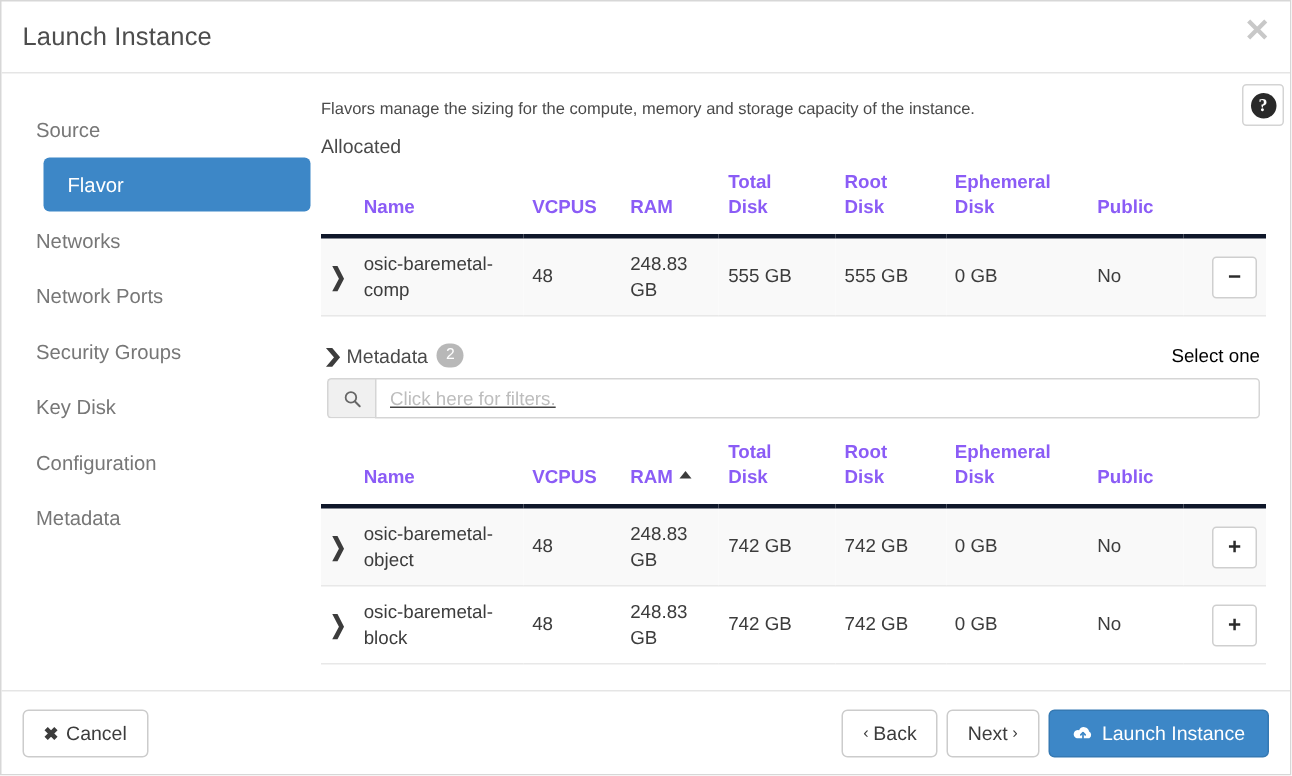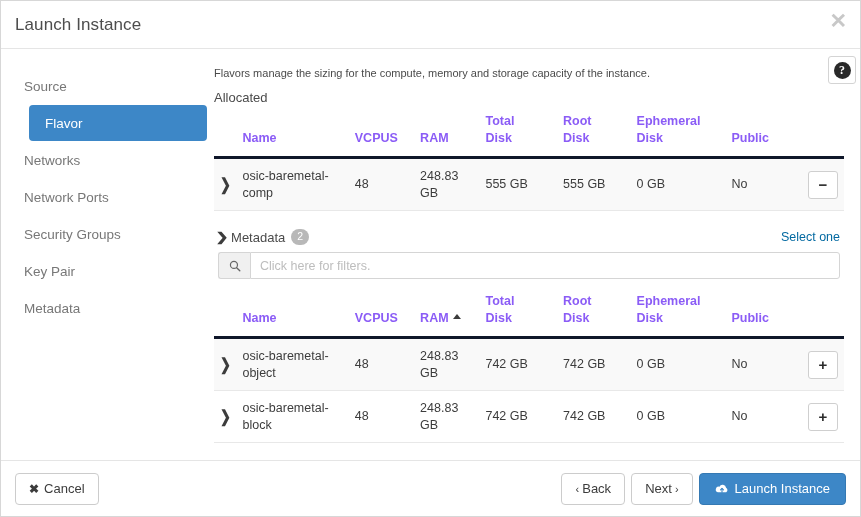--- a/index.html
+++ b/index.html
@@ -225,21 +225,21 @@
     color: #fff;
     border-radius: 9px;
     font-size: 10.5px;
     padding: 1px 6px 2px 6px;
     margin-left: 6px;
     line-height: 1.25;
   }
   .select-one {
     margin-left: auto;
     font-size: 12.5px;
-    color: #0369a1;
+    color: #000000;
     padding-right: 4px;
   }
   
   .filter-group {
     display: flex;
     height: 27px;
     margin: 0 4px 10px 4px;
   }
   .filter-icon {
     width: 31px;
@@ -257,20 +257,21 @@
   .filter-input {
     flex: 1 1 auto;
     border: 1px solid #d5d5d5;
     border-radius: 0 3px 3px 0;
     padding: 0 9px;
     font-size: 12.5px;
     font-family: "Liberation Sans", sans-serif;
     color: #444;
     outline: none;
     background: #fff;
+    text-decoration: underline;
   }
   .filter-input::placeholder { color: #bdbdbd; }
   
   .modal-footer {
     height: 56px;
     flex: 0 0 auto;
     border-top: 1px solid #e5e5e5;
     display: flex;
     align-items: center;
     padding: 0 14px;
@@ -324,21 +325,24 @@
       <div class="nav-item">
         <span>Networks</span>
       </div>
       <div class="nav-item">
         <span>Network Ports</span>
       </div>
       <div class="nav-item">
         <span>Security Groups</span>
       </div>
       <div class="nav-item">
-        <span>Key Pair</span>
+        <span>Key Disk</span>
+      </div>
+      <div class="nav-item">
+        <span>Configuration</span>
       </div>
       <div class="nav-item">
         <span>Metadata</span>
       </div>
     </div>
 
     <div class="content">
 
       <div class="help-btn">
         <span class="help-circle">?</span>

